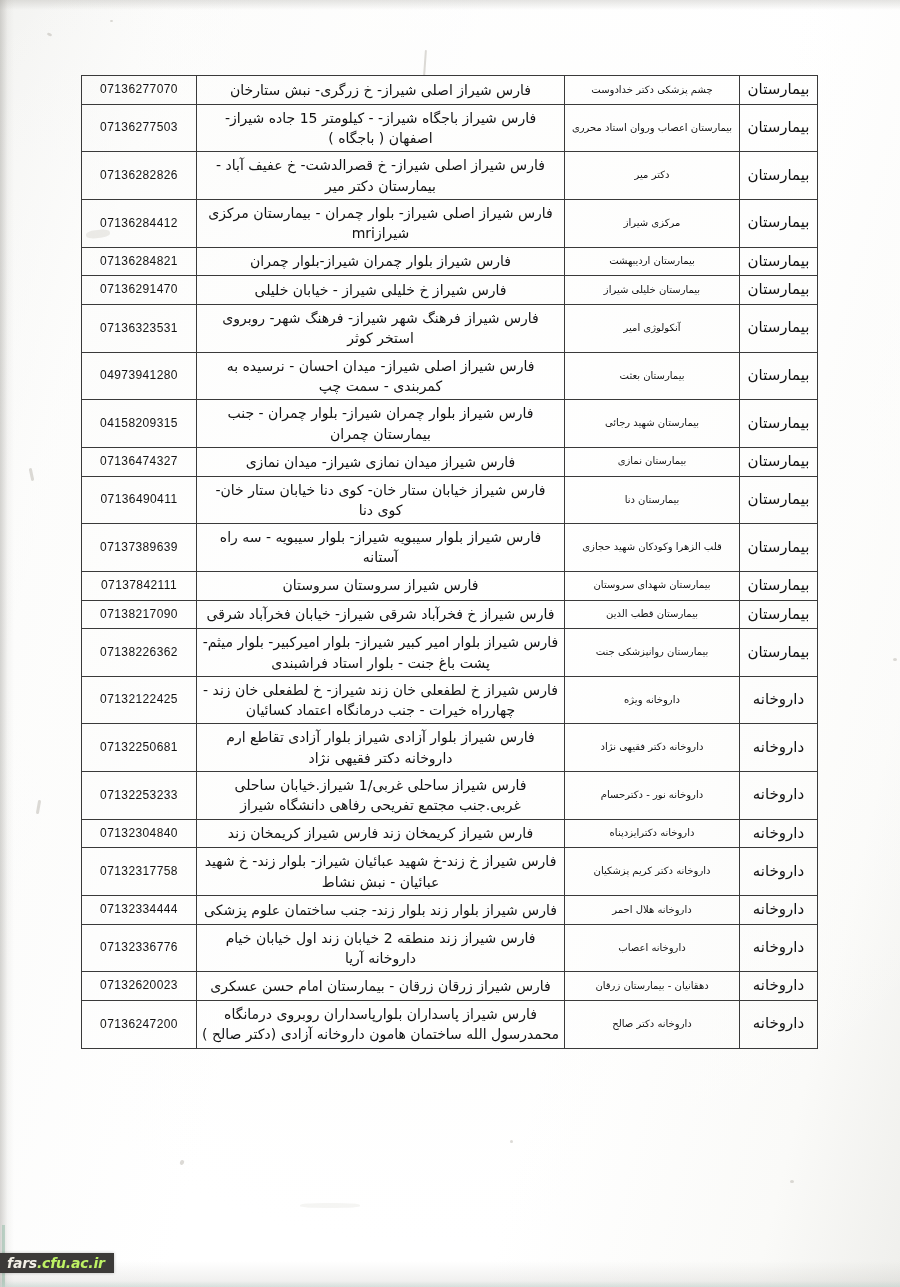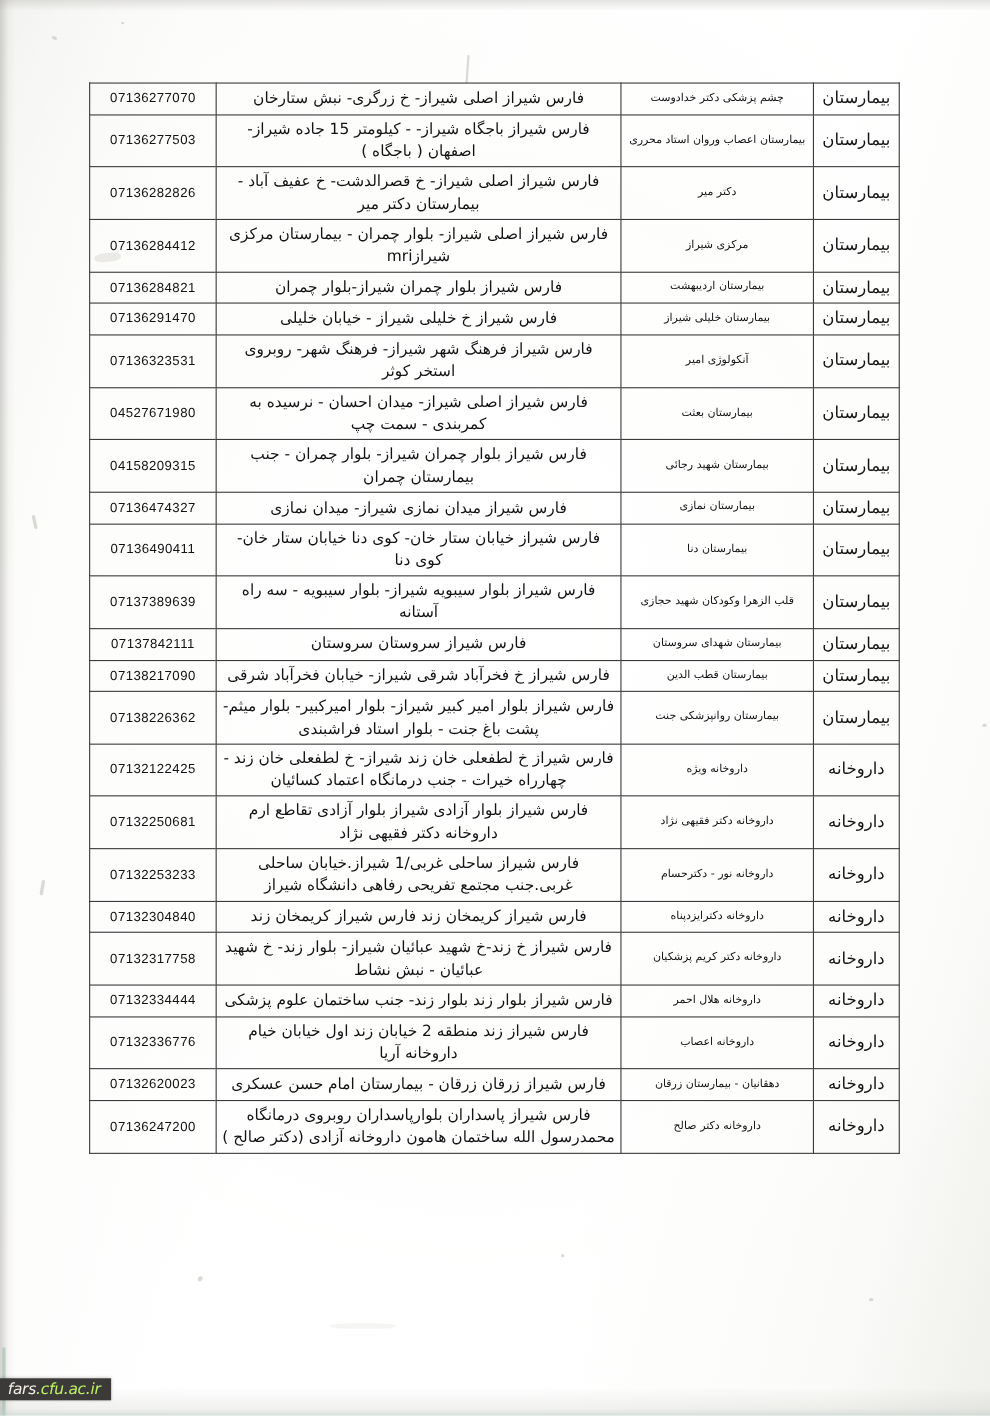--- a/index.html
+++ b/index.html
@@ -120,21 +120,21 @@
     left: 0px;
     top: 1253px;
     height: 20px;
     padding: 0 9px 0 7px;
     display: flex;
     align-items: center;
     background: #3c3a38;
     direction: ltr;
     font-family: "DejaVu Sans", sans-serif;
     font-style: italic;
-    font-weight: normal;
+    font-weight: bold;
     font-size: 14px;
     letter-spacing: -0.2px;
     box-shadow: 0 0 3px rgba(0,0,0,.25);
   }
   #watermark .wm-a { color: #f2efe6; }
   #watermark .wm-b { color: #bef264; }
 
   
   .left-strip {
     position: absolute;
@@ -219,21 +219,21 @@
           <tr class="r0">
             <td class="cat">بیمارستان</td>
             <td class="name">آنکولوژی امیر</td>
             <td class="addr">فارس شیراز  فرهنگ شهر شیراز- فرهنگ شهر- روبروی استخر کوثر</td>
             <td class="phone">07136323531</td>
           </tr>
           <tr class="r1">
             <td class="cat">بیمارستان</td>
             <td class="name">بیمارستان بعثت</td>
             <td class="addr">فارس شیراز  اصلی شیراز- میدان احسان - نرسیده به کمربندی - سمت چپ</td>
-            <td class="phone">04527671980</td>
+            <td class="phone">04973941280</td>
           </tr>
           <tr class="r2">
             <td class="cat">بیمارستان</td>
             <td class="name">بیمارستان شهید رجائی</td>
             <td class="addr">فارس شیراز  بلوار چمران شیراز- بلوار چمران - جنب بیمارستان چمران</td>
             <td class="phone">04158209315</td>
           </tr>
           <tr class="r0">
             <td class="cat">بیمارستان</td>
             <td class="name">بیمارستان نمازی</td>

